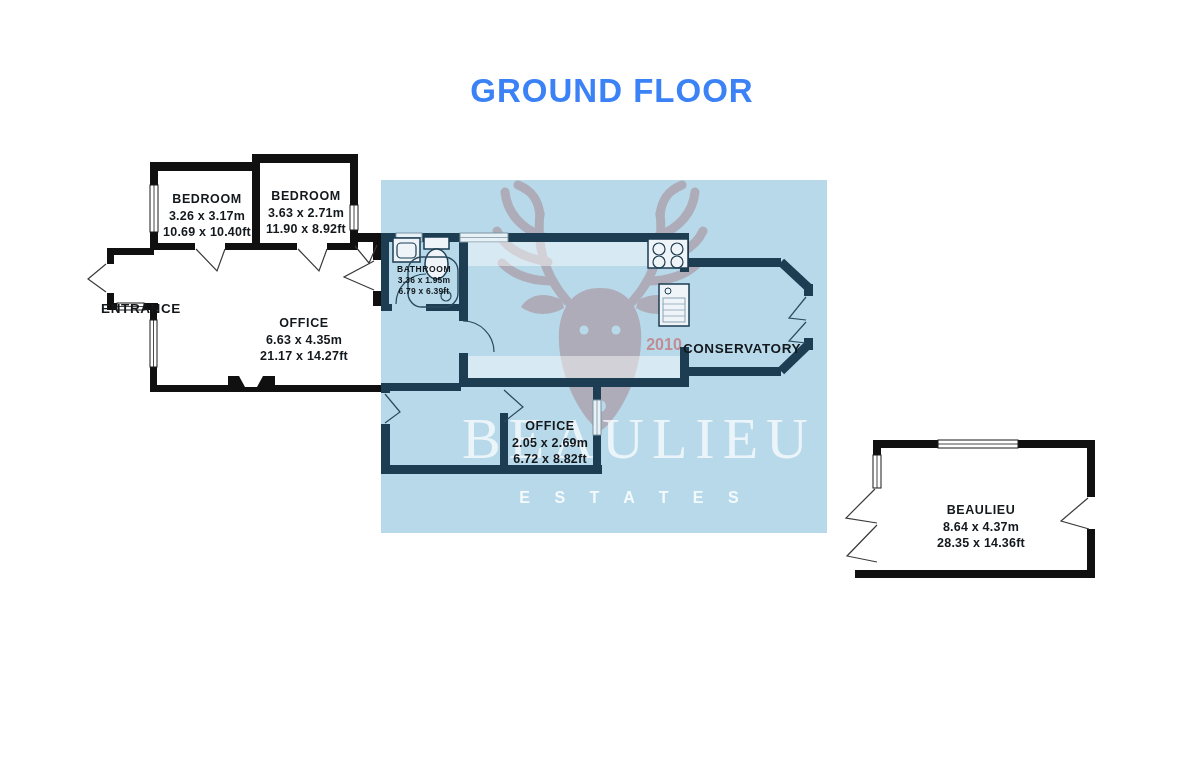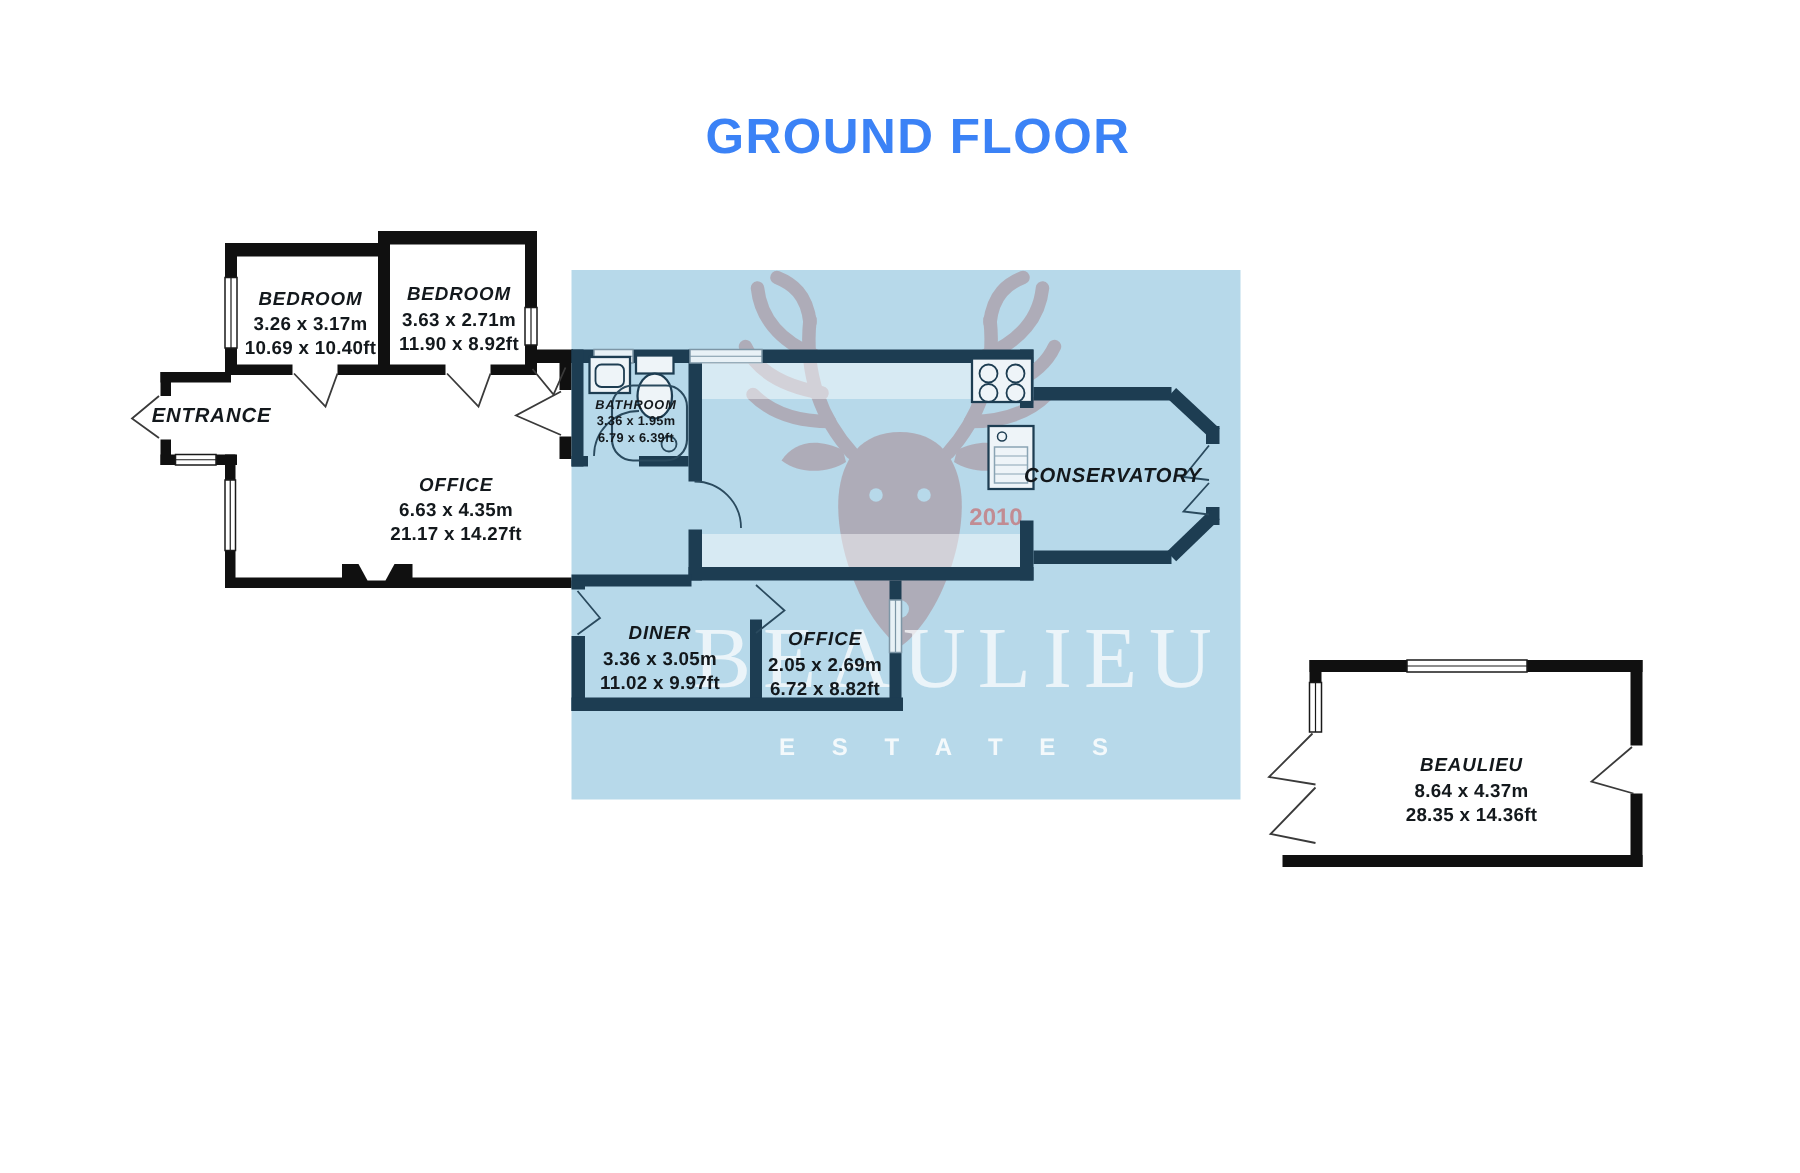--- a/index.html
+++ b/index.html
@@ -5,23 +5,23 @@
   html,body{margin:0;padding:0;background:#ffffff;}
   .canvas{position:relative;width:1200px;height:782px;background:#ffffff;overflow:hidden;
           font-family:"Liberation Sans","DejaVu Sans",sans-serif;}
   .plan-svg{position:absolute;left:0;top:0;}
   .page-title{position:absolute;transform:translate(-50%,-50%);font-size:33px;font-weight:800;
               letter-spacing:1px;color:#3b82f6;white-space:nowrap;}
   .total-line{position:absolute;transform:translate(-50%,-50%);font-size:32px;font-weight:800;
               letter-spacing:.5px;color:#121212;white-space:nowrap;}
   .label{position:absolute;transform:translate(-50%,-50%);text-align:center;color:#13181c;
          font-weight:800;font-size:12.5px;line-height:1.32;letter-spacing:.2px;white-space:nowrap;}
-  .label .rname{letter-spacing:.6px;font-style:italic;}
+  .label .rname{letter-spacing:.6px;}
   .label.small{font-size:8.5px;line-height:1.3;}
-  .label.single{font-size:13.5px;letter-spacing:1px;}
+  .label.single{font-size:13.5px;letter-spacing:1px;margin-top:32px;}
 </style>
 </head>
 <body>
 
 <div class="canvas">
 
   <svg class="plan-svg" width="1200" height="782" viewBox="0 0 1200 782">
 
     <rect x="381" y="180" width="446" height="353" fill="#b7d9ea"></rect>
 
@@ -240,25 +240,20 @@
     <div class="rname">BATHROOM</div>
     <div class="rdim">3.36 x 1.95m</div>
     <div class="rdim">6.79 x 6.39ft</div>
   </div>
 
 
   <div class="label single" style="left:742px;top:317px">
     <div class="rname">CONSERVATORY</div>
   </div>
 
-  <div class="label" style="left:440px;top:439px">
-    <div class="rname">DINER</div>
-    <div class="rdim">3.36 x 3.05m</div>
-    <div class="rdim">11.02 x 9.97ft</div>
-  </div>
 
   <div class="label" style="left:550px;top:443px">
     <div class="rname">OFFICE</div>
     <div class="rdim">2.05 x 2.69m</div>
     <div class="rdim">6.72 x 8.82ft</div>
   </div>
 
   <div class="label" style="left:981px;top:527px">
     <div class="rname">BEAULIEU</div>
     <div class="rdim">8.64 x 4.37m</div>

